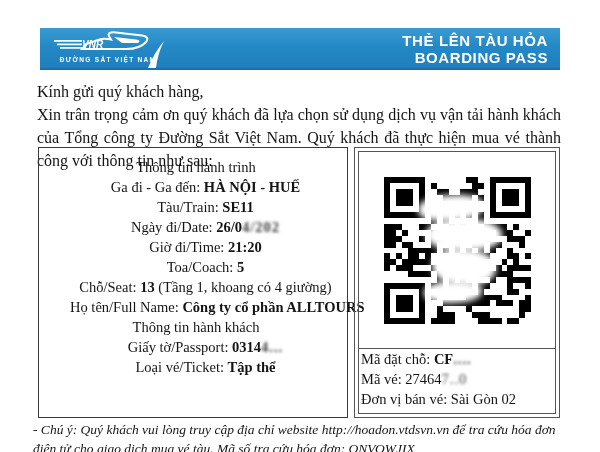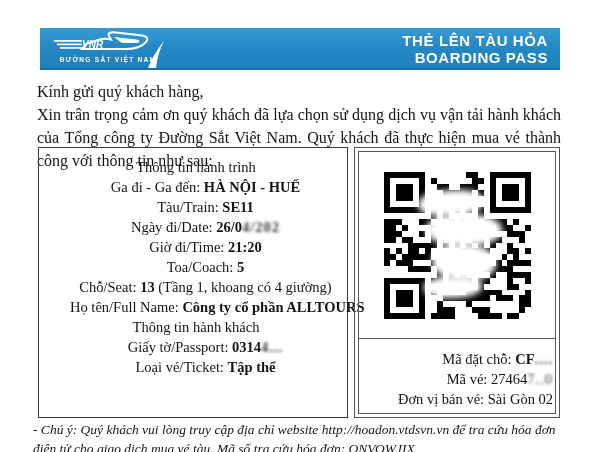--- a/index.html
+++ b/index.html
@@ -44,22 +44,22 @@
   .right-outer{flex:1;border:1px solid #555;padding:3px;box-sizing:border-box;}
   .right-inner{border:1px solid #555;height:100%;box-sizing:border-box;display:flex;flex-direction:column;}
   .qr-cell{flex:1;display:flex;align-items:center;justify-content:center;}
   .qr-wrap{position:relative;width:147px;height:147px;}
   .smudge{position:absolute;background:#ffffff;filter:blur(3px);}
   .s1{left:34px;top:18px;width:66px;height:26px;border-radius:45%;transform:rotate(-4deg);}
   .s2{left:42px;top:42px;width:76px;height:32px;border-radius:45%;}
   .s3{left:48px;top:72px;width:64px;height:36px;border-radius:45%;transform:rotate(3deg);}
   .s4{left:40px;top:104px;width:58px;height:22px;border-radius:45%;transform:rotate(-2deg);}
   .codes-cell{
-    border-top:1px solid #555;text-align:right;
-    font-size:14.5px;line-height:20px;padding:10px 2px 4px;
+    border-top:1px solid #555;text-align:left;
+    font-size:14.5px;line-height:20px;padding:0 2px 4px;
   }
   .red-inline{filter:blur(1.8px);color:#3c3c3c;letter-spacing:1px;}
   .val-bold{font-weight:bold;}
   
   .footer{
     position:absolute;left:33px;top:420px;width:548px;
     font-style:italic;font-size:13.5px;line-height:19px;
   }
 </style>
 </head>

